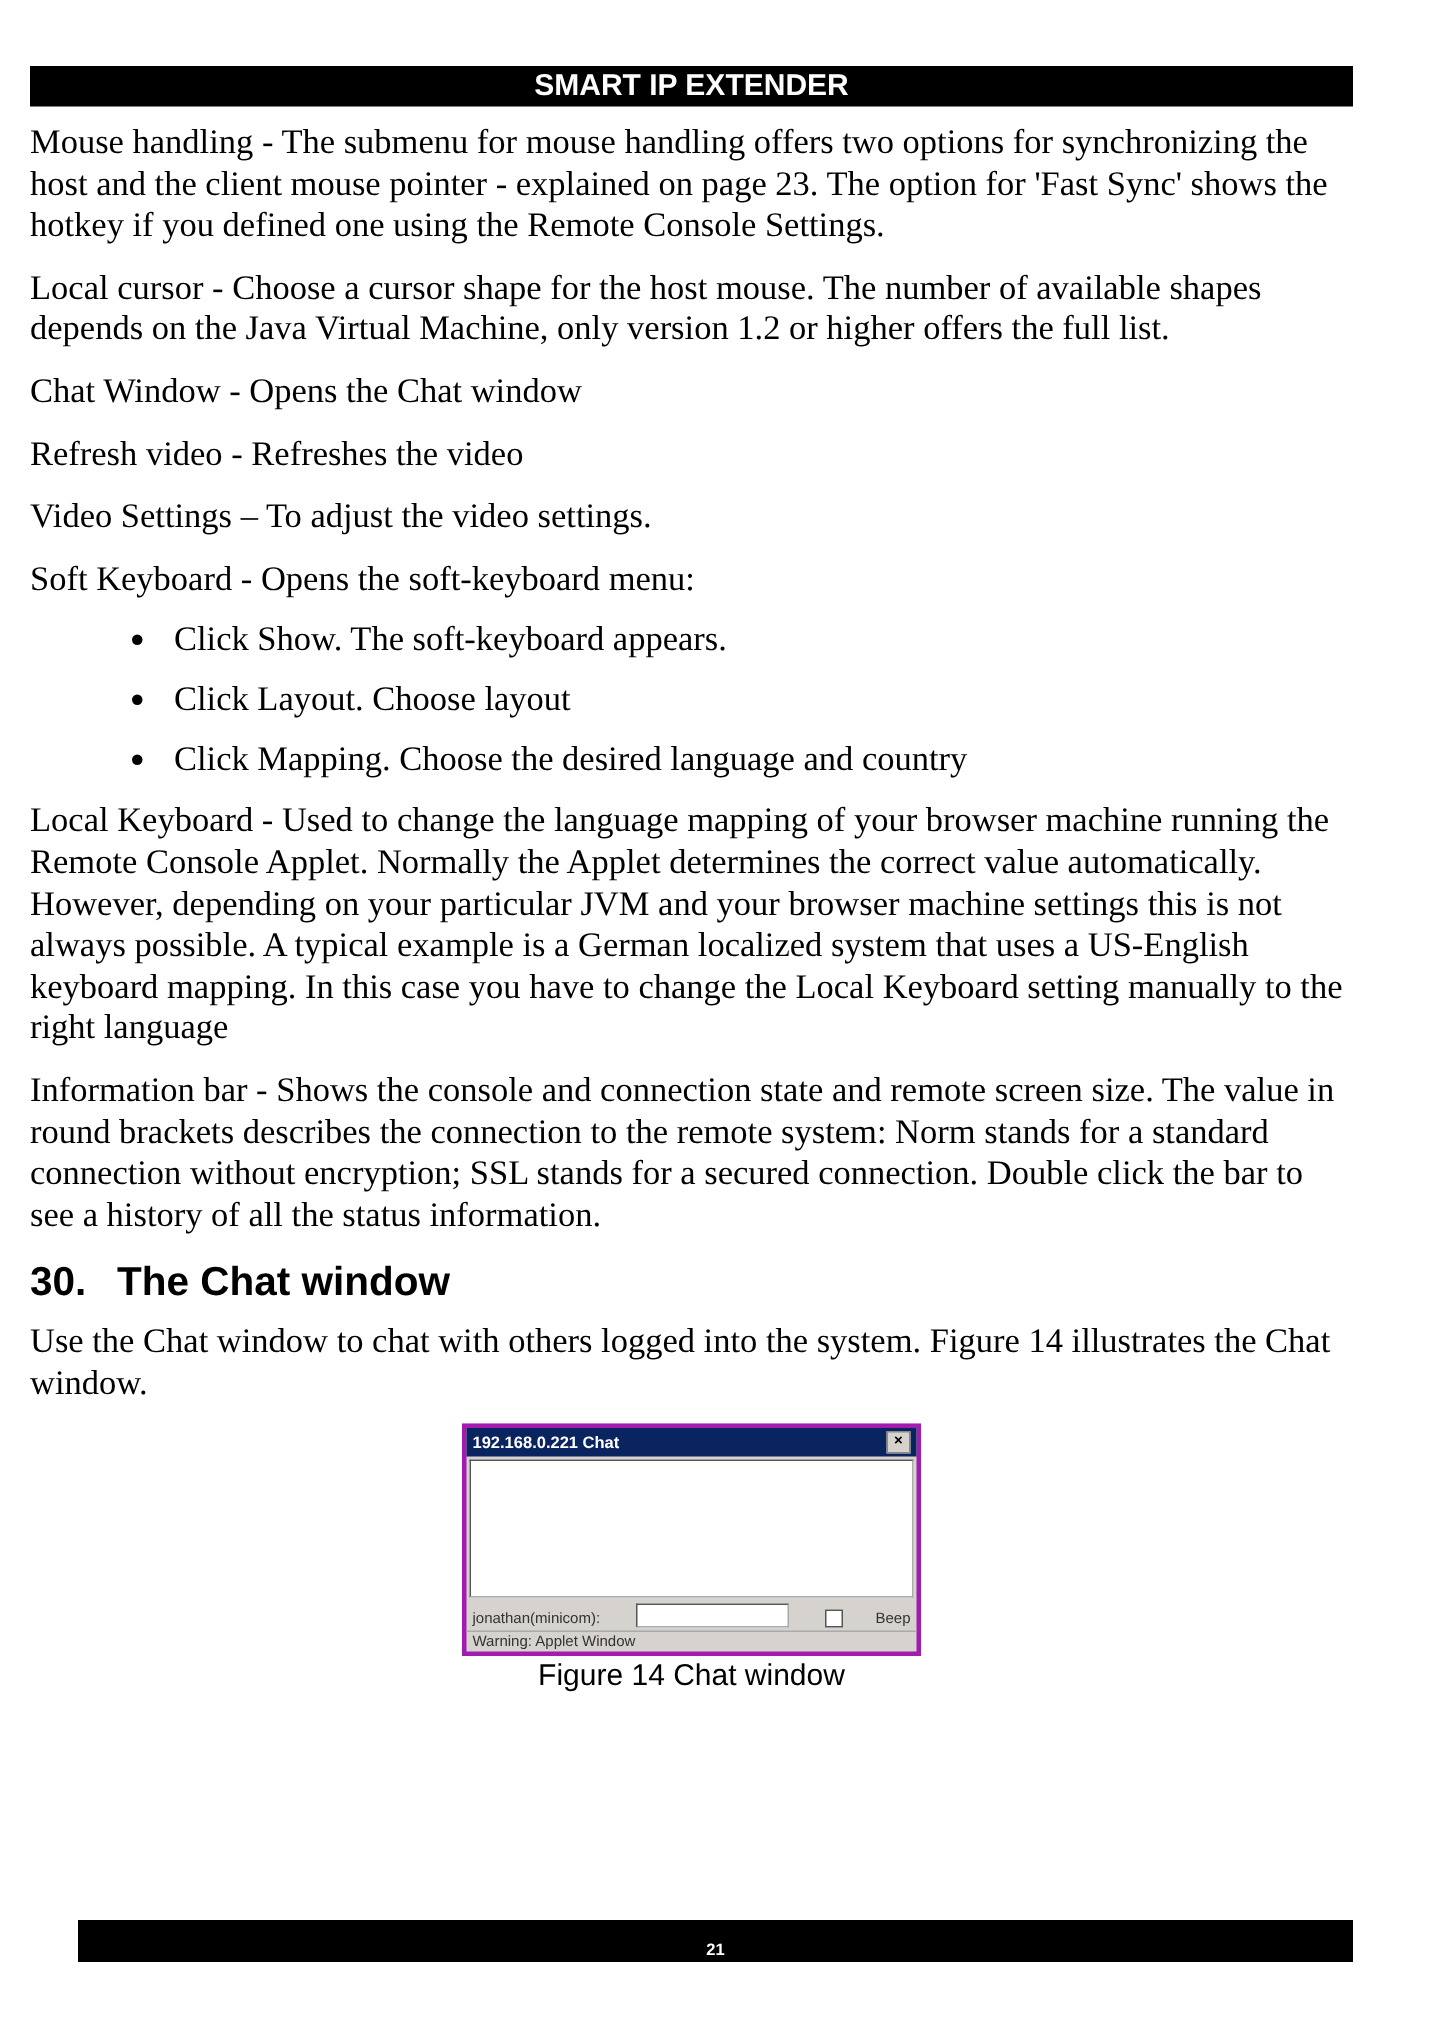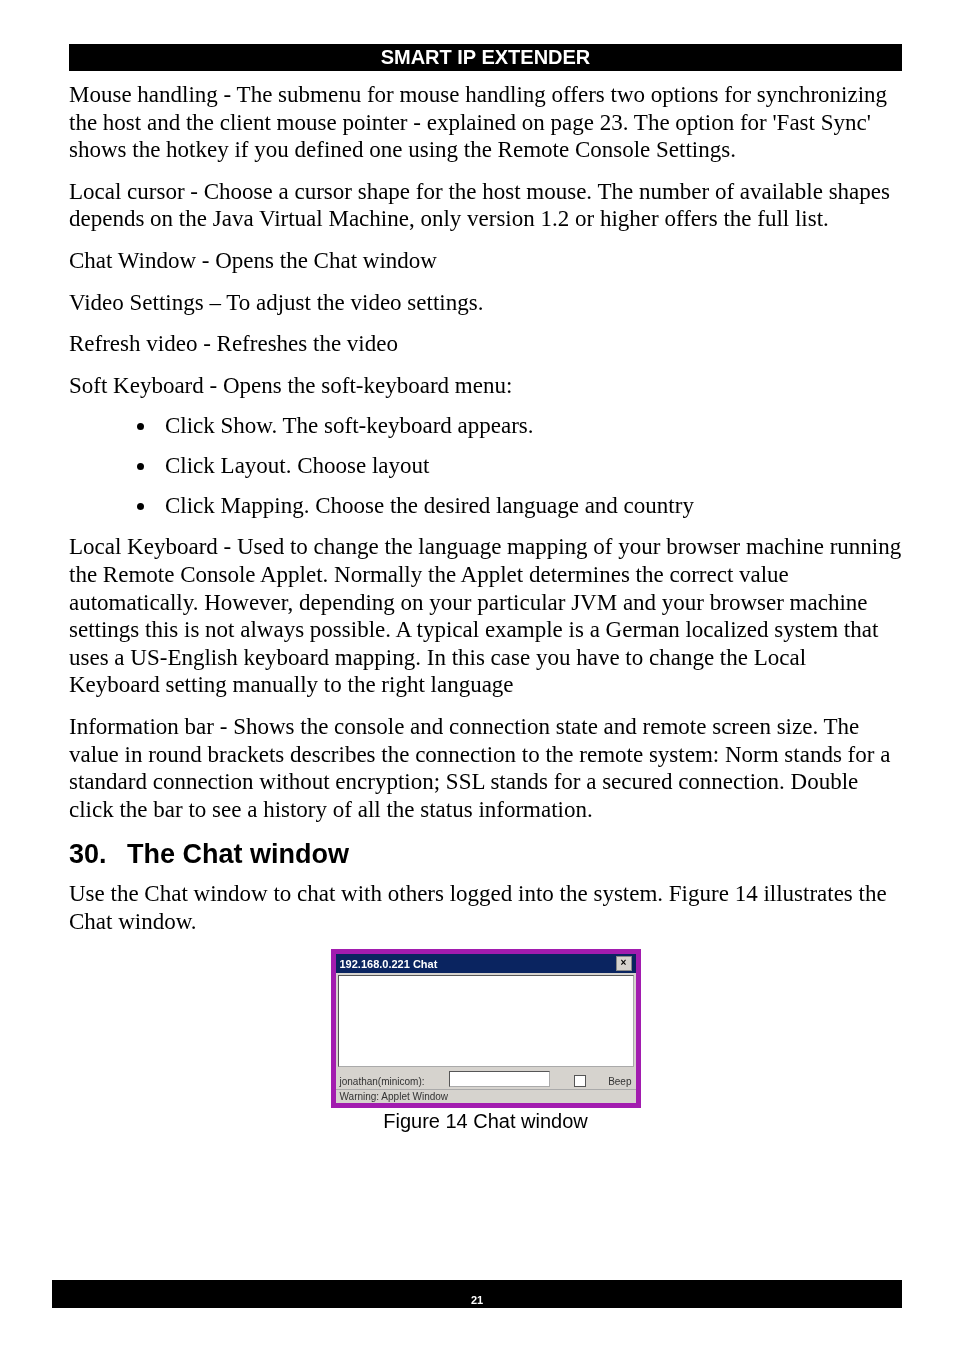--- a/index.html
+++ b/index.html
@@ -6,21 +6,21 @@
     margin: 0;
     padding: 0;
     background: #fff;
     font-family: "Times New Roman", Times, serif;
     color: #000;
   }
   .page {
     width: 954px;
     height: 1352px;
     box-sizing: border-box;
-    padding: 44px 52px 44px 69px;
+    padding: 44px 52px 44px 20px;
     position: relative;
   }
   .header-bar {
     background: #000;
     color: #fff;
     font-family: Arial, Helvetica, sans-serif;
     font-weight: bold;
     font-size: 20px;
     text-align: center;
     padding: 2px 0;
@@ -54,21 +54,21 @@
     display: inline-block;
     width: 58px;
   }
   .figure-wrap {
     text-align: center;
     margin-top: 6px;
   }
   .chat-window {
     display: inline-block;
     width: 300px;
-    border: 5px solid #a21caf;
+    border: 3px solid #a21caf;
     background: #d6d3ce;
     font-family: Tahoma, Arial, sans-serif;
     text-align: left;
   }
   .chat-title {
     background: #0a2460;
     color: #fff;
     font-size: 11px;
     font-weight: bold;
     padding: 2px 4px;
@@ -168,25 +168,25 @@
 
     <p>
       <span class="term">Local cursor</span><span> - Choose a cursor shape for the host mouse. The number of available shapes depends on the Java Virtual Machine, only version 1.2 or higher offers the full list.</span>
     </p>
 
     <p>
       <span class="term">Chat Window</span><span> - Opens the Chat window</span>
     </p>
 
     <p>
+      <span class="term">Refresh video</span><span> - Refreshes the video</span>
+    </p>
+
+    <p>
       <span class="term">Video Settings</span><span> – To adjust the video settings.</span>
-    </p>
-
-    <p>
-      <span class="term">Refresh video</span><span> - Refreshes the video</span>
     </p>
 
     <p>
       <span class="term">Soft Keyboard</span><span> - Opens the soft-keyboard menu:</span>
     </p>
 
     <ul class="bullets">
       <li>Click Show. The soft-keyboard appears.</li>
       <li>Click Layout. Choose layout</li>
       <li>Click Mapping. Choose the desired language and country</li>

